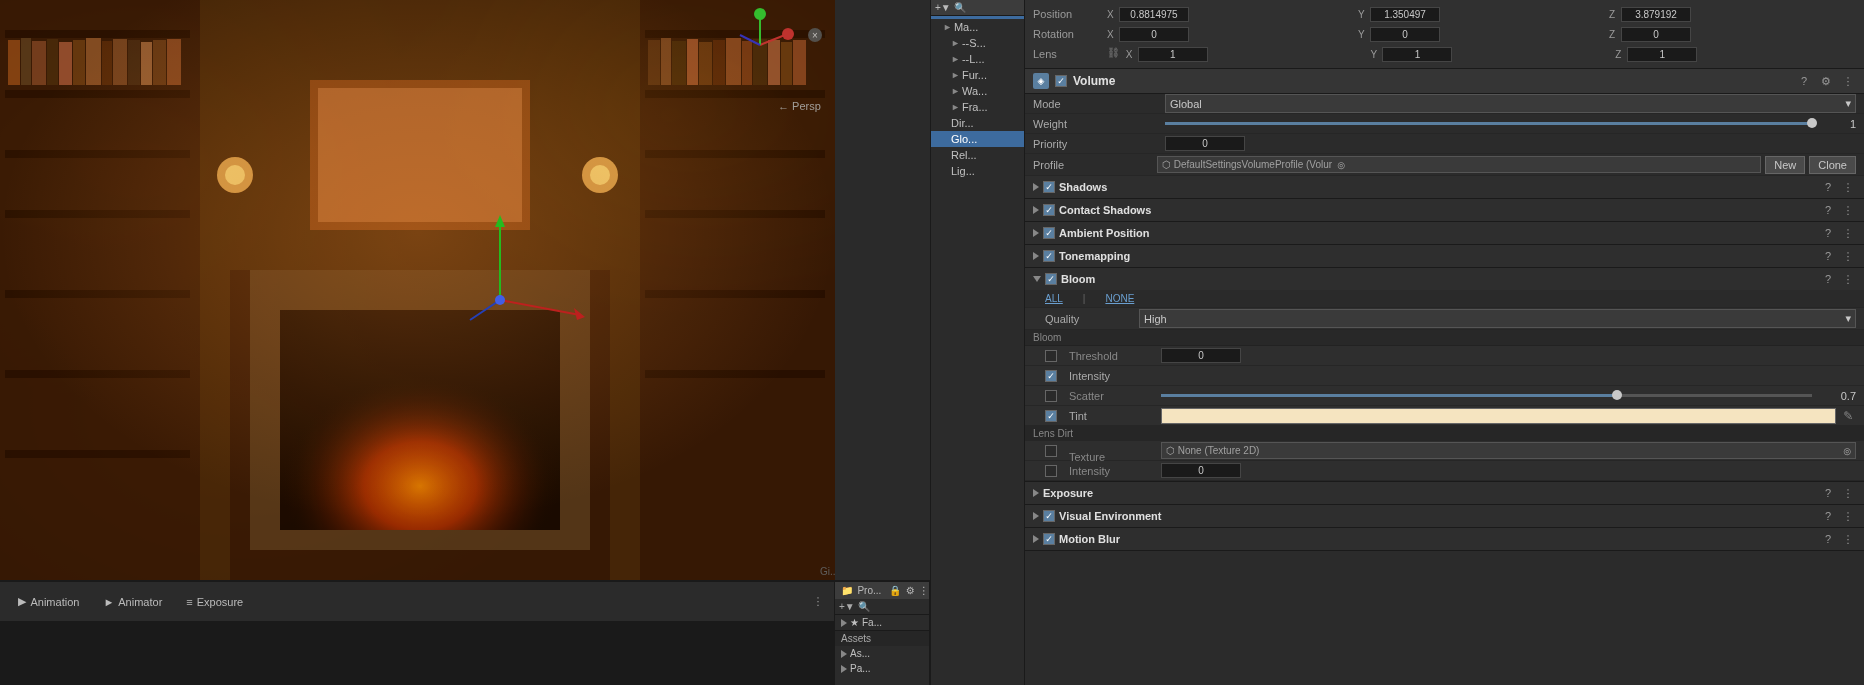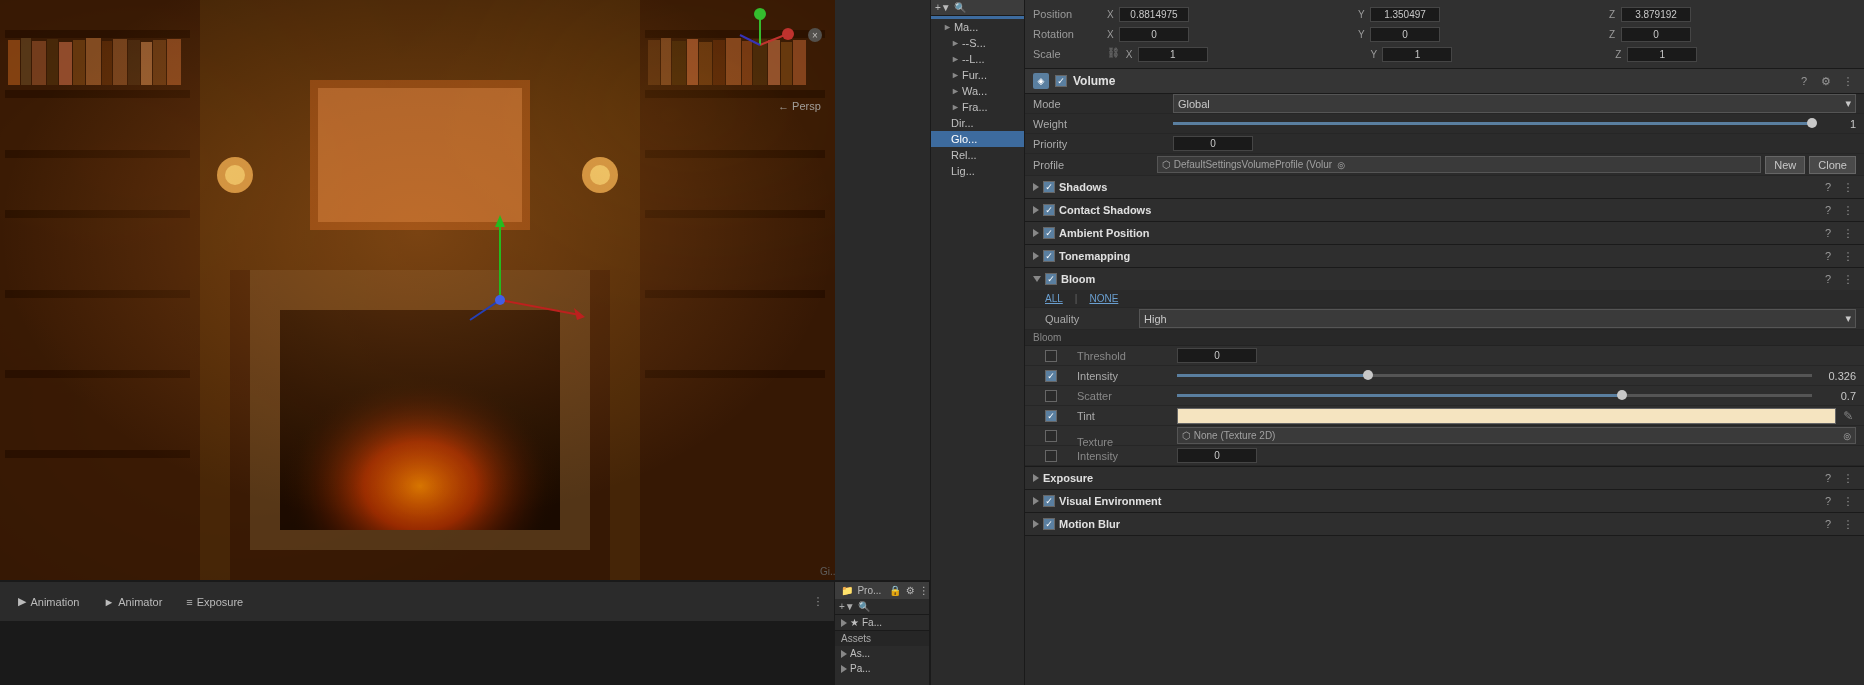--- a/index.html
+++ b/index.html
@@ -186,21 +186,21 @@
       overflow-y: auto;
       flex: 1;
     }
 
     .prop-row {
       display: flex;
       align-items: center;
       height: 20px;
       padding: 0 8px;
       border-bottom: 1px solid #262626;
-      gap: 20px;
+      gap: 12px;
     }
 
     .prop-label {
       width: 120px;
       font-size: 11px;
       color: #aaa;
       flex-shrink: 0;
     }
 
     .dropdown-select {
@@ -311,21 +311,21 @@
       content: '✓';
       font-size: 9px;
       color: white;
     }
 
     .all-none-row {
       display: flex;
       align-items: center;
       height: 18px;
       padding: 0 8px 0 20px;
-      gap: 12px;
+      gap: 20px;
       background: #2a2a2a;
       border-bottom: 1px solid #262626;
     }
 
     .link-btn {
       color: #6a9fd0;
       font-size: 10px;
       cursor: pointer;
       text-decoration: underline;
     }
@@ -745,21 +745,21 @@
             <span class="axis-label">Y</span>
             <input class="field-value" value="0" readonly="" style="">
           </div>
           <div class="transform-field">
             <span class="axis-label">Z</span>
             <input class="field-value" value="0" readonly="" style="">
           </div>
         </div>
       </div>
       <div class="transform-row">
-        <span class="transform-label">Scale</span>
+        <span class="transform-label">Lens</span>
         <div class="transform-fields">
           <span class="scale-link" style="margin-right:2px;">⛓</span>
           <div class="transform-field">
             <span class="axis-label">X</span>
             <input class="field-value" value="1" readonly="" style="">
           </div>
           <div class="transform-field">
             <span class="axis-label">Y</span>
             <input class="field-value" value="1" readonly="" style="">
           </div>
@@ -891,27 +891,20 @@
 
         <div class="prop-row" style="padding-left:20px;">
           <div class="checkbox"></div>
           <span style="width:80px; font-size:11px; color:#888;">Threshold</span>
           <input class="field-value" style="width: 80px;" value="0">
         </div>
 
         <div class="prop-row" style="padding-left:20px;">
           <div class="checkbox checked"></div>
           <span style="width:80px; font-size:11px; color:#aaa;">Intensity</span>
-          <div class="slider-container">
-            <div class="slider-track">
-              <div class="slider-fill" style="width:30%"></div>
-              <div class="slider-thumb" style="left:30%"></div>
-            </div>
-            <span class="slider-value">0.326</span>
-          </div>
         </div>
 
         <div class="prop-row" style="padding-left:20px;">
           <div class="checkbox"></div>
           <span style="width:80px; font-size:11px; color:#888;">Scatter</span>
           <div class="slider-container">
             <div class="slider-track">
               <div class="slider-fill" style="width:70%"></div>
               <div class="slider-thumb" style="left:70%"></div>
             </div>
@@ -921,20 +914,21 @@
 
         <div class="prop-row" style="padding-left:20px;">
           <div class="checkbox checked"></div>
           <span style="width:80px; font-size:11px; color:#aaa;">Tint</span>
           <div style="flex:1; display:flex; align-items:center; gap:4px;">
             <div class="color-box" style="background:#f5e4c0;"></div>
             <span class="edit-icon">✎</span>
           </div>
         </div>
 
+        <div class="section-label">Lens Dirt</div>
 
         <div class="prop-row" style="padding-left:20px;">
           <div class="checkbox"></div>
           <span style="width:80px; font-size:11px; color:#888;margin-top:13px;">Texture</span>
           <div class="obj-field" style="flex:1;">
             <span style="font-size:10px;">⬡</span>
             <span style="font-size:10px;">None (Texture 2D)</span>
             <span style="margin-left:auto; font-size:9px; color:#aaa;">◎</span>
           </div>
         </div>

